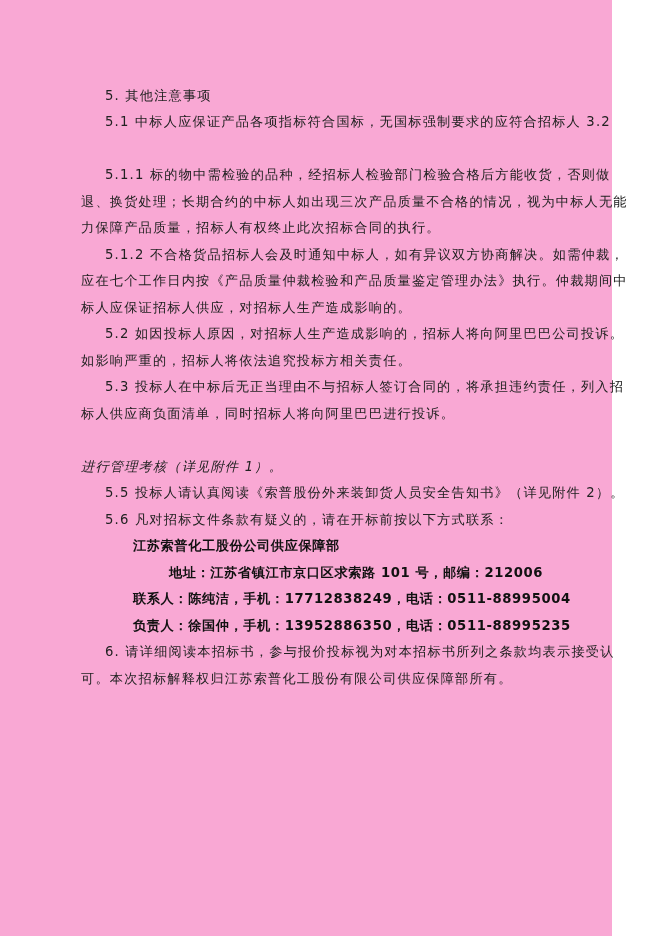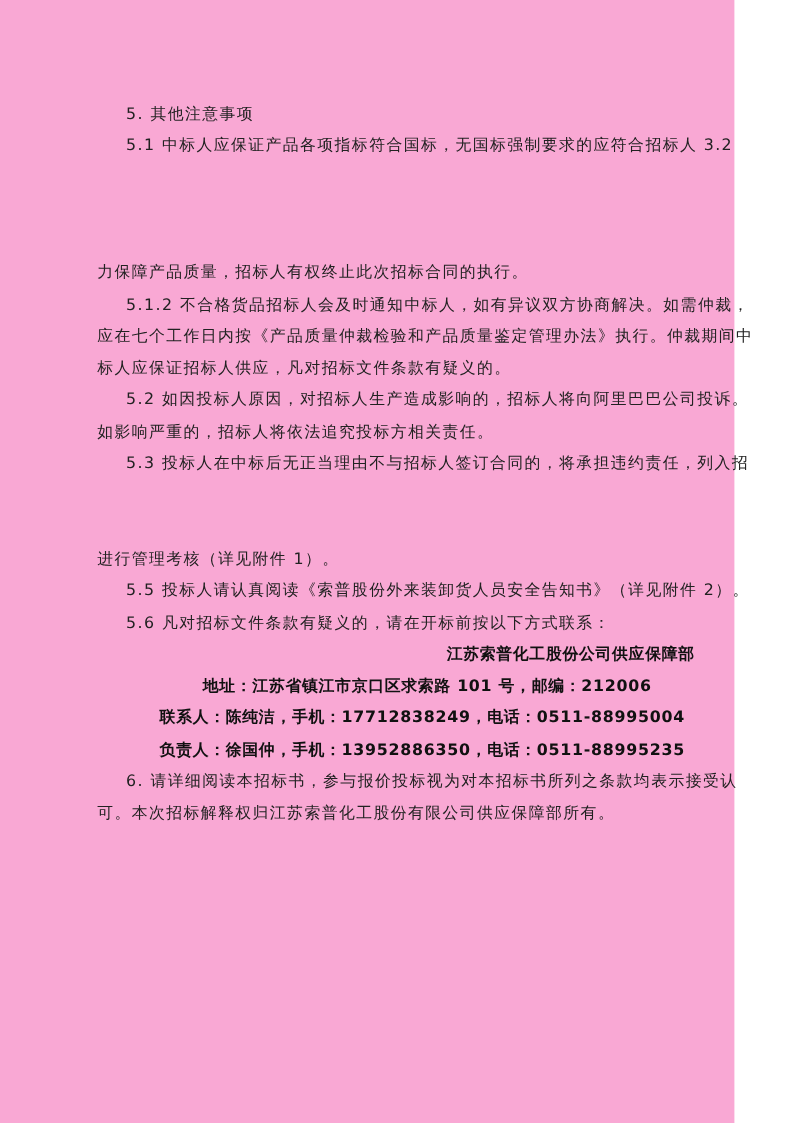--- a/index.html
+++ b/index.html
@@ -14,38 +14,41 @@
 </style>
 </head>
 <body>
 
 <div class="page">
 
   <div class="ln ind" style="top:87px;">5. 其他注意事项</div>
 
   <div class="ln ind just" style="top:113px;">5.1   中标人应保证产品各项指标符合国标，无国标强制要求的应符合招标人 3.2</div>
 
+  <div class="ln ind just" style="top:166px;">5.1.1   标的物中需检验的品种，经招标人检验部门检验合格后方能收货，否则做</div>
+  <div class="ln just" style="top:193px;">退、换货处理；长期合约的中标人如出现三次产品质量不合格的情况，视为中标人无能</div>
   <div class="ln" style="top:219px;">力保障产品质量，招标人有权终止此次招标合同的执行。</div>
 
   <div class="ln ind just" style="top:246px;">5.1.2   不合格货品招标人会及时通知中标人，如有异议双方协商解决。如需仲裁，</div>
   <div class="ln just" style="top:272px;">应在七个工作日内按《产品质量仲裁检验和产品质量鉴定管理办法》执行。仲裁期间中</div>
-  <div class="ln" style="top:299px;">标人应保证招标人供应，凡对招标文件条款有疑义的。</div>
+  <div class="ln" style="top:299px;">标人应保证招标人供应，对招标人生产造成影响的。</div>
 
   <div class="ln ind just" style="top:325px;">5.2 如因投标人原因，对招标人生产造成影响的，招标人将向阿里巴巴公司投诉。</div>
   <div class="ln" style="top:352px;">如影响严重的，招标人将依法追究投标方相关责任。</div>
 
   <div class="ln ind just" style="top:378px;">5.3 投标人在中标后无正当理由不与招标人签订合同的，将承担违约责任，列入招</div>
+  <div class="ln" style="top:405px;">标人供应商负面清单，同时招标人将向阿里巴巴进行投诉。</div>
 
-  <div class="ln" style="top:458px;">进行管理考核（详见附件 1）。</div>
+  <div class="ln" style="top:458px;font-style:italic;">进行管理考核（详见附件 1）。</div>
 
   <div class="ln ind" style="top:484px;">5.5 投标人请认真阅读《索普股份外来装卸货人员安全告知书》（详见附件 2）。</div>
 
   <div class="ln ind" style="top:511px;">5.6 凡对招标文件条款有疑义的，请在开标前按以下方式联系：</div>
 
-  <div class="ln bold" style="top:537px;text-align:right;">江苏索普化工股份公司供应保障部</div>
+  <div class="ln bold" style="top:537px;">江苏索普化工股份公司供应保障部</div>
   <div class="ln bold" style="top:564px;text-align:center;">地址：江苏省镇江市京口区求索路 101 号，邮编：212006</div>
   <div class="ln bold" style="top:590px;">联系人：陈纯洁，手机：17712838249，电话：0511-88995004</div>
   <div class="ln bold" style="top:617px;">负责人：徐国仲，手机：13952886350，电话：0511-88995235</div>
 
   <div class="ln ind just" style="top:643px;">6. 请详细阅读本招标书，参与报价投标视为对本招标书所列之条款均表示接受认</div>
   <div class="ln" style="top:670px;">可。本次招标解释权归江苏索普化工股份有限公司供应保障部所有。</div>
 
 </div>
 
 </body></html>

